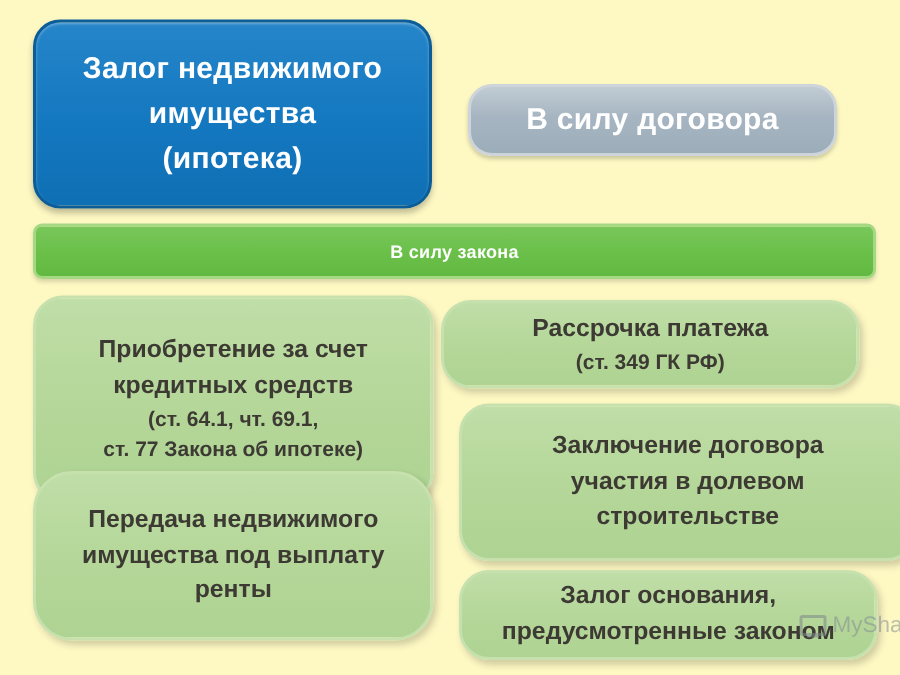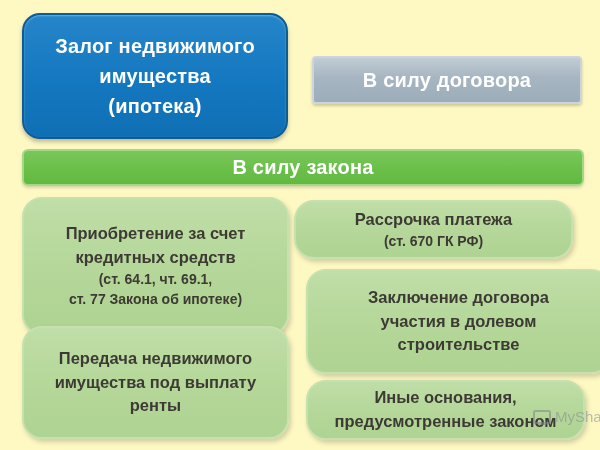--- a/index.html
+++ b/index.html
@@ -23,51 +23,51 @@
     left:22px;top:13px;width:266px;height:126px;
     background:linear-gradient(180deg,#2585c9 0%,#1478c0 55%,#0f6fb4 100%);
     border:2px solid #0c5d97;
     border-radius:18px;
     box-shadow:0 3px 4px rgba(0,0,0,.25), inset 0 1px 2px rgba(255,255,255,.35);
     color:#ffffff;font-weight:700;font-size:20px;line-height:1.5;
     letter-spacing:.2px;
   }
   
   .contract-box{
-    left:312px;top:56px;width:270px;height:48px;
+    left:312px;top:56px;width:246px;height:48px;
     background:linear-gradient(180deg,#c1ccd4 0%,#a6b5c1 45%,#9cadba 100%);
     border:2px solid #cdd5db;
-    border-radius:4px;
+    border-radius:16px;
     box-shadow:0 2px 3px rgba(0,0,0,.2);
     color:#ffffff;font-weight:700;font-size:20px;
     letter-spacing:.2px;
   }
   
   .law-bar{
     left:22px;top:149px;width:562px;height:37px;
     background:linear-gradient(180deg,#79c75b 0%,#6bc04a 50%,#62b941 100%);
     border:2px solid #a5d883;
     border-radius:6px;
     box-shadow:0 2px 3px rgba(0,0,0,.15);
-    color:#ffffff;font-weight:700;font-size:20px;
+    color:#ffffff;font-weight:700;font-size:12px;
     letter-spacing:.2px;
   }
   
   .item{
     background:linear-gradient(180deg,#c0dea8 0%,#b6d89b 45%,#aed392 100%);
     border:2px solid #c6e1ae;
     border-radius:20px;
     box-shadow:2px 3px 5px rgba(0,0,0,.18);
     color:#3d3a34;
     padding:4px 8px;
   }
   .item .main{font-weight:700;font-size:16.5px;line-height:1.45;}
   .item .sub{font-weight:700;font-size:14px;line-height:1.4;}
   .item-l1{left:22px;top:197px;width:267px;height:138px;}
-  .item-l2{left:22px;top:326px;width:267px;height:113px;}
+  .item-l2{left:22px;top:314px;width:267px;height:113px;border-radius:26px;}
   .item-r1{left:294px;top:200px;width:279px;height:59px;}
   .item-r2{left:306px;top:269px;width:305px;height:105px;}
   .item-r3{left:306px;top:380px;width:279px;height:60px;}
   
   .watermark{
     position:absolute;left:533px;top:408px;
     display:flex;align-items:center;gap:4px;
     opacity:.55;
   }
   .wm-icon{width:14px;height:10px;border:2px solid #7e878d;border-radius:2px;}
@@ -101,31 +101,31 @@
   </div>
 
   <div class="box item item-l2">
     <span class="main pre">Передача недвижимого
 имущества под выплату
 ренты</span>
   </div>
 
   <div class="box item item-r1">
     <span class="main pre">Рассрочка платежа</span>
-    <span class="sub pre">(ст. 670 ГК РФ)</span>
+    <span class="sub pre">(ст. 349 ГК РФ)</span>
   </div>
 
   <div class="box item item-r2">
     <span class="main pre">Заключение договора
 участия в долевом
 строительстве</span>
   </div>
 
   <div class="box item item-r3">
-    <span class="main pre">Иные основания,
+    <span class="main pre">Залог основания,
 предусмотренные законом</span>
   </div>
 
   <div class="watermark">
     <div class="wm-icon">
         <div class="leg"></div>
       </div>
     <span class="wm-text">MyShared</span>
   </div>
 

